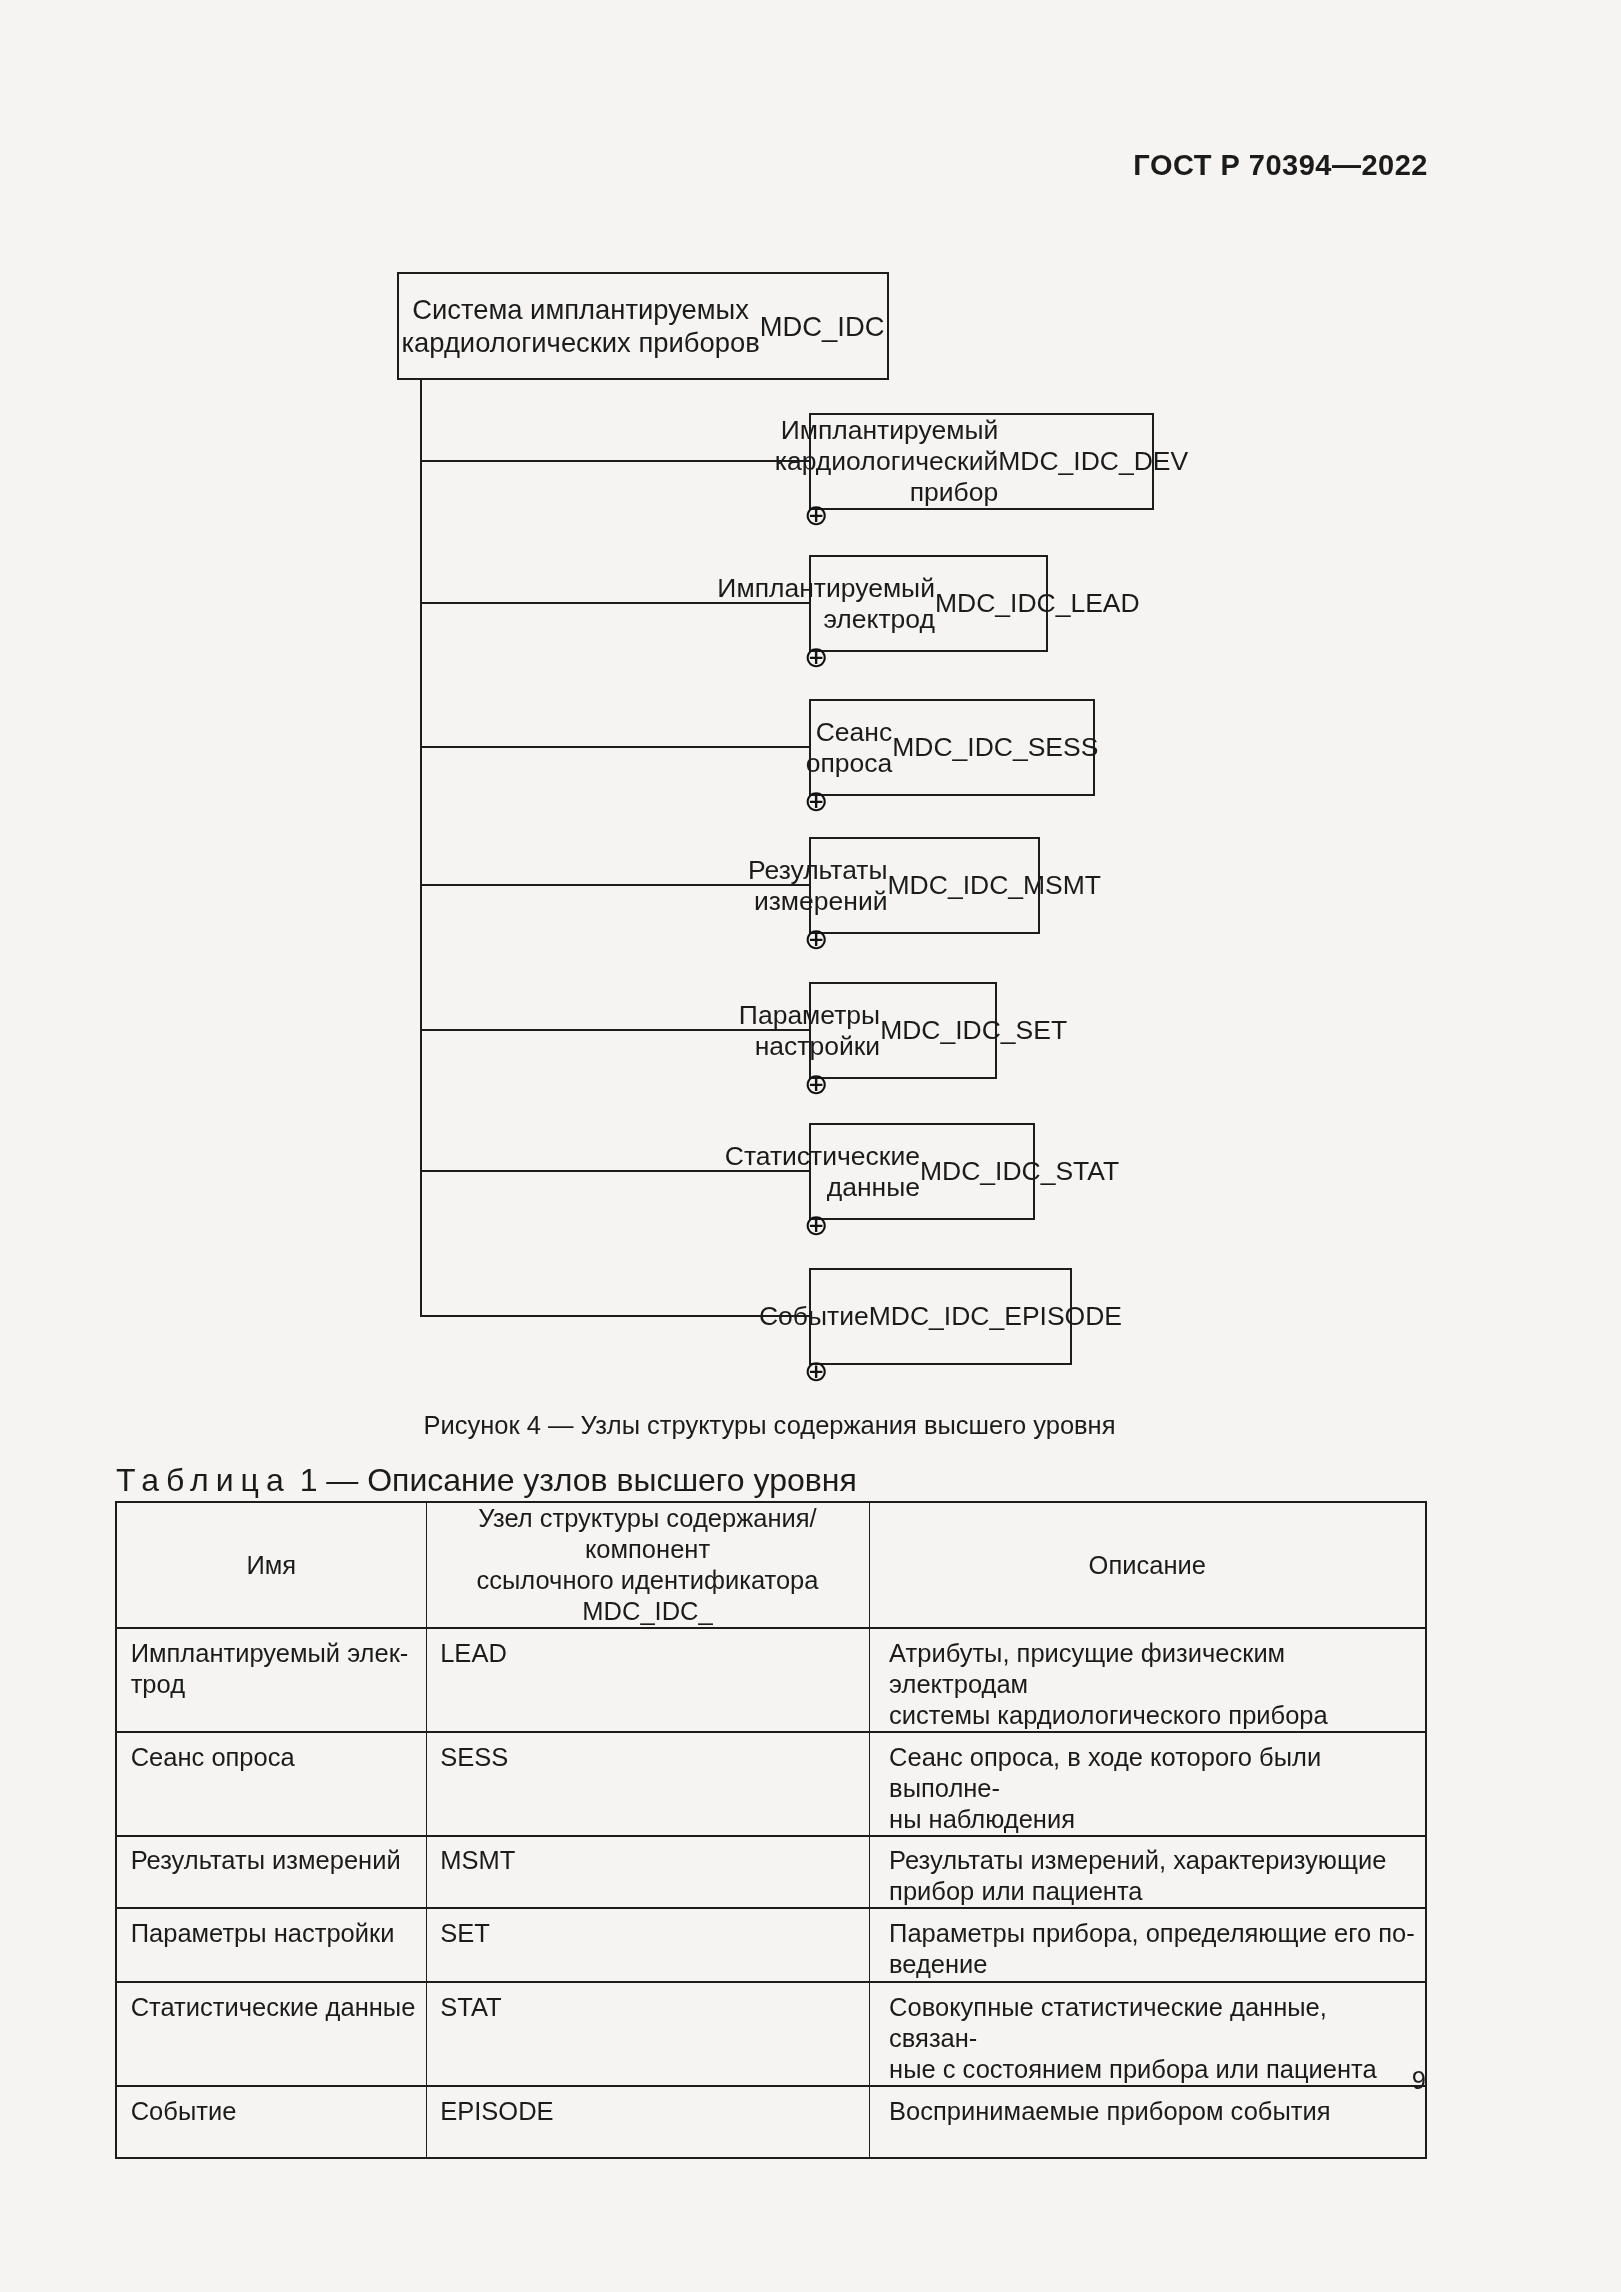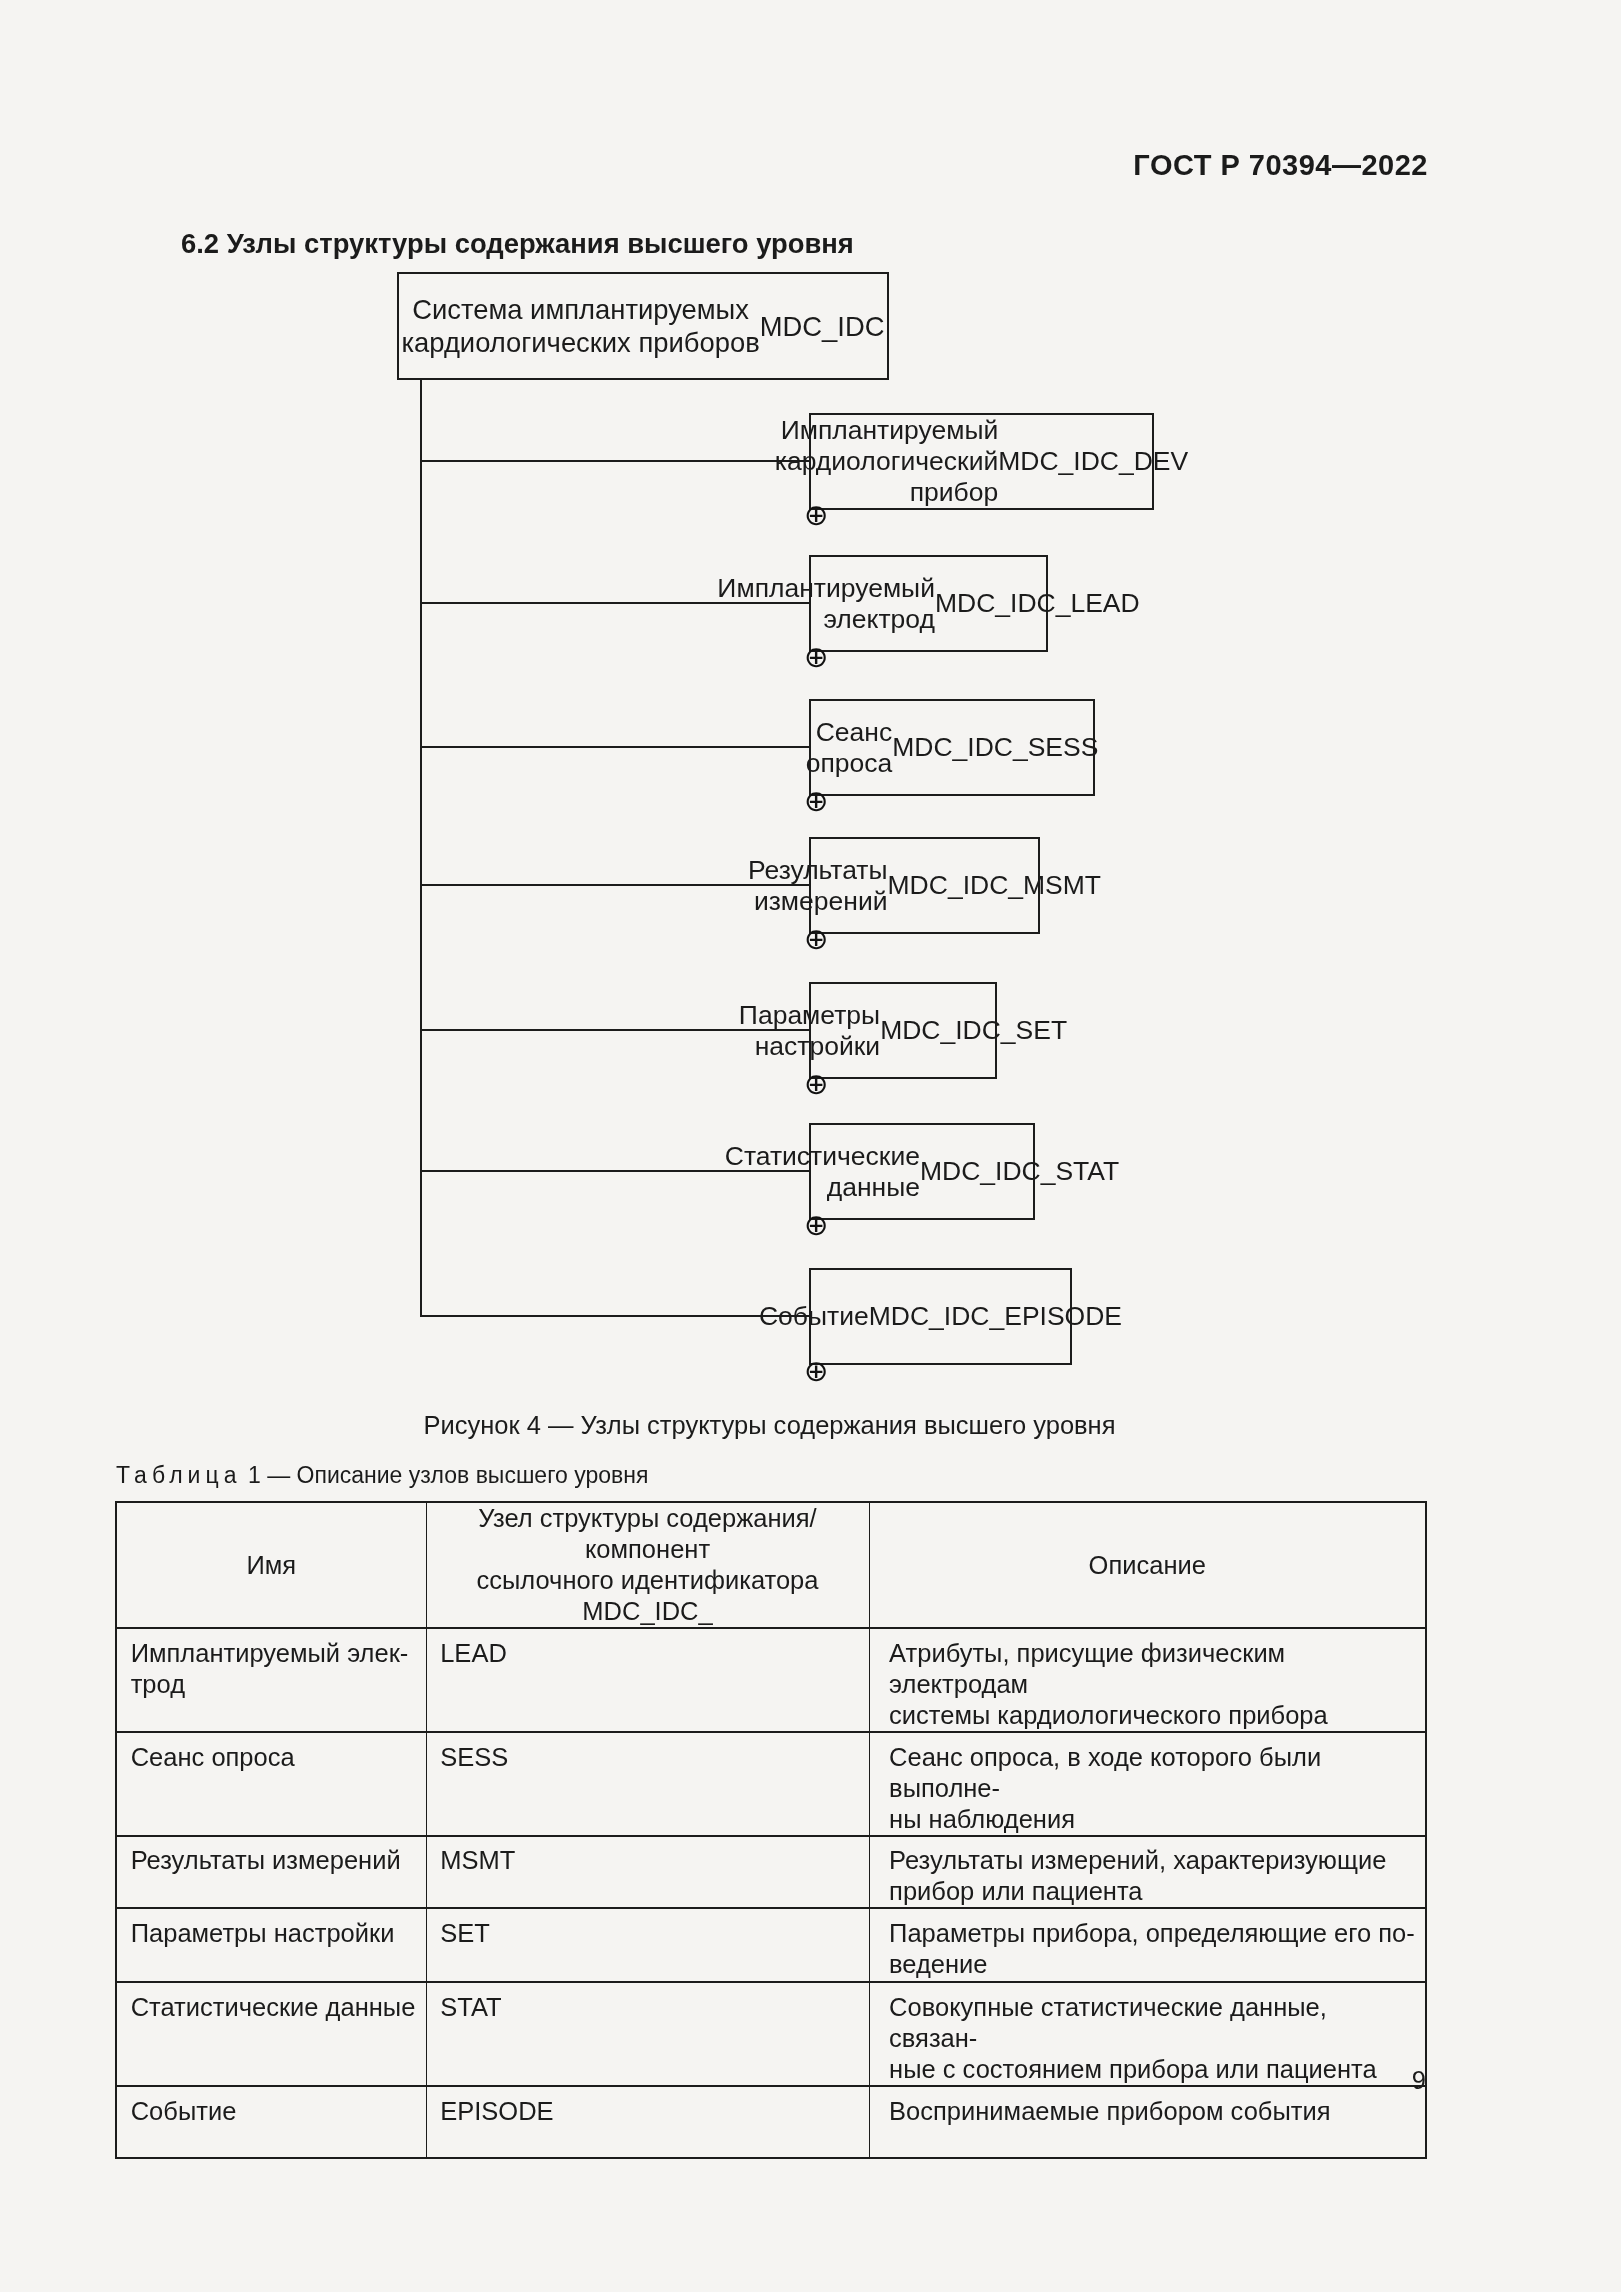--- a/index.html
+++ b/index.html
@@ -53,21 +53,21 @@
   .p1{top:501px;} .p2{top:643px;} .p3{top:787px;} .p4{top:925px;}
   .p5{top:1070px;} .p6{top:1211px;} .p7{top:1357px;}
   .pre{white-space:pre-line;}
   .fig-caption{
     position:absolute;left:115px;top:1411px;width:1309px;
     text-align:center;font-size:25.5px;
   }
   
   .table-title{
     position:absolute;left:116px;top:1462px;
-    font-size:23px;
+    font-size:32px;
   }
   .table-title .spaced{letter-spacing:0.22em;}
   .gost-table{
     position:absolute;left:115px;top:1501px;width:1309px;
     border-collapse:collapse;table-layout:fixed;
     font-size:25.5px;
   }
   .gost-table td,.gost-table th{
     border-left:1px solid #1c1c1c;border-right:1px solid #1c1c1c;
     font-weight:normal;
@@ -97,21 +97,20 @@
     font-size:25.5px;
   }
 </style>
 </head>
 <body>
 
 <div class="page">
 
   <div class="doc-header">ГОСТ Р 70394—2022</div>
 
-  <div class="section-heading">6.2 Узлы структуры содержания высшего уровня</div>
 
   <div>
 
     <div class="box root-box">
       <span class="pre">Система имплантируемых
 кардиологических приборов</span>
       <span>MDC_IDC</span>
     </div>
 
     <div class="line trunk"></div>

